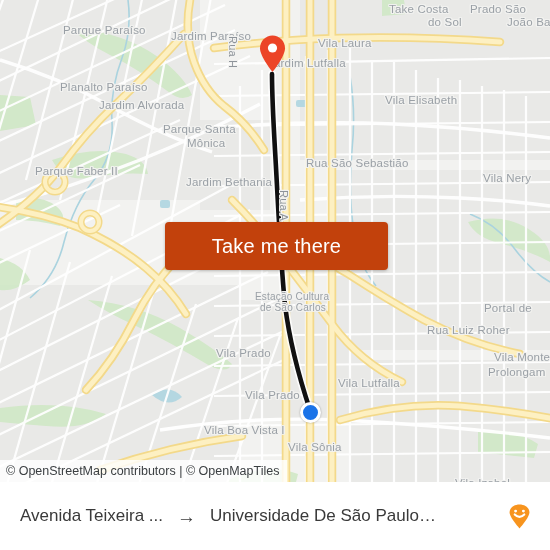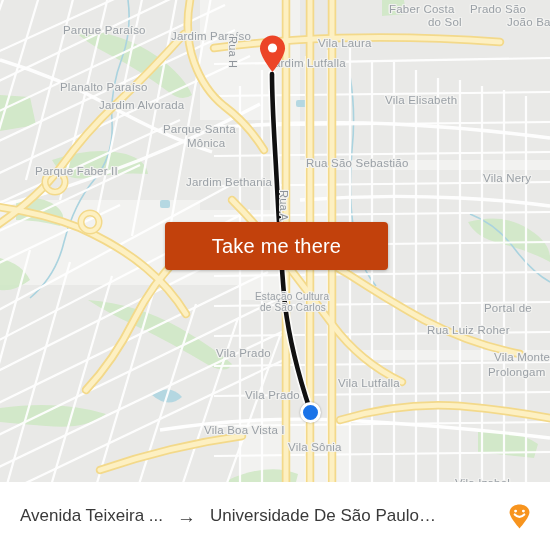--- a/index.html
+++ b/index.html
@@ -325,21 +325,21 @@
         </g>
 
         <path d="M310 410 C 300 380, 290 345, 285 305 C 280 255, 278 200, 275 150 C 273 115, 272 95, 272 74" stroke="#ffffff" stroke-width="8" fill="none" stroke-linecap="round" opacity=".85"></path>
         <path d="M310 410 C 300 380, 290 345, 285 305 C 280 255, 278 200, 275 150 C 273 115, 272 95, 272 74" stroke="#111111" stroke-width="4.6" fill="none" stroke-linecap="round"></path>
       </g>
     </svg>
 
     <div id="map-labels">
         <div class="maplabel" style="left: 63px; top: 24px;">Parque Paraíso</div>
         <div class="maplabel" style="left: 171px; top: 30px;">Jardim Paraíso</div>
-        <div class="maplabel" style="left: 389px; top: 3px;">Faber Costa</div>
+        <div class="maplabel" style="left: 389px; top: 3px;">Take Costa</div>
         <div class="maplabel" style="left: 428px; top: 16px;">do Sol</div>
         <div class="maplabel" style="left: 470px; top: 3px;">Prado São</div>
         <div class="maplabel" style="left: 463px; top: 16px; margin-left: 44px;">João Batista</div>
         <div class="maplabel" style="left: 318px; top: 37px;">Vila Laura</div>
         <div class="maplabel" style="left: 268px; top: 57px;">Jardim Lutfalla</div>
         <div class="maplabel" style="left: 60px; top: 81px;">Planalto Paraíso</div>
         <div class="maplabel" style="left: 99px; top: 99px;">Jardim Alvorada</div>
         <div class="maplabel" style="left: 385px; top: 94px;">Vila Elisabeth</div>
         <div class="maplabel" style="left: 163px; top: 123px;">Parque Santa</div>
         <div class="maplabel" style="left: 187px; top: 137px;">Mônica</div>
@@ -367,20 +367,23 @@
       <svg width="27" height="38" viewBox="0 0 27 38">
         <path d="M13.5 37 C13.5 37 26 21.5 26 13.2 C26 6.2 20.4 0.6 13.5 0.6 C6.6 0.6 1 6.2 1 13.2 C1 21.5 13.5 37 13.5 37 Z" fill="#ec4427"></path>
         <circle cx="13.5" cy="13" r="4.6" fill="#ffffff"></circle>
       </svg>
     </div>
 
     <div id="dot-origin"></div>
 
     <button id="take-me-there">Take me there</button>
 
+    <div id="attribution">
+      <span>© OpenStreetMap contributors | © OpenMapTiles</span>
+    </div>
   </div>
 
   <div id="footer">
     <div id="footer-inner">
       <span id="trip-origin" class="trip-end">Avenida Teixeira ...</span>
       <span id="trip-arrow">→</span>
       <span id="trip-destination" class="trip-end">Universidade De São Paulo - C...</span>
 
       <div id="brand">
         <span style="display:inline-block;line-height:0;">

